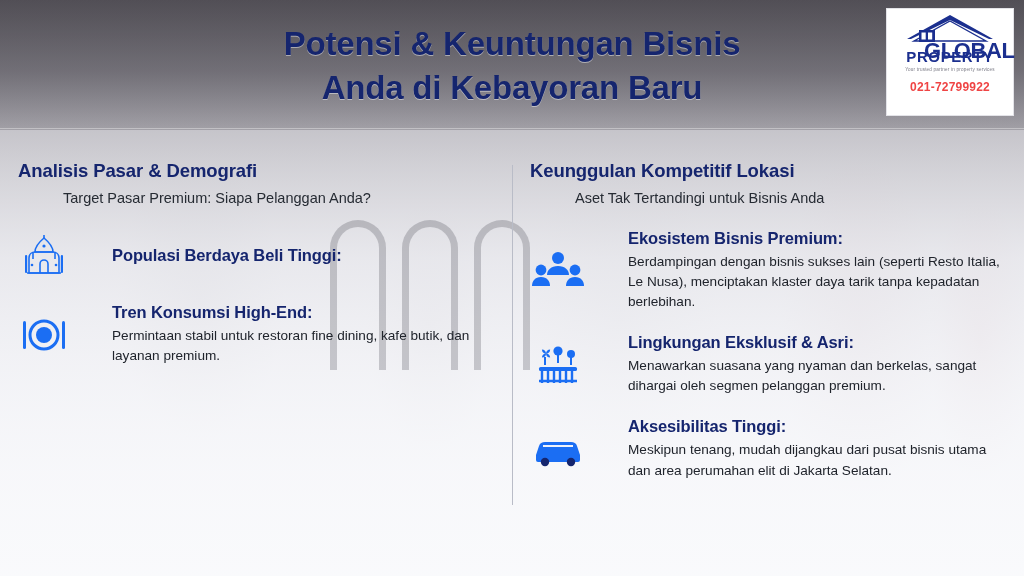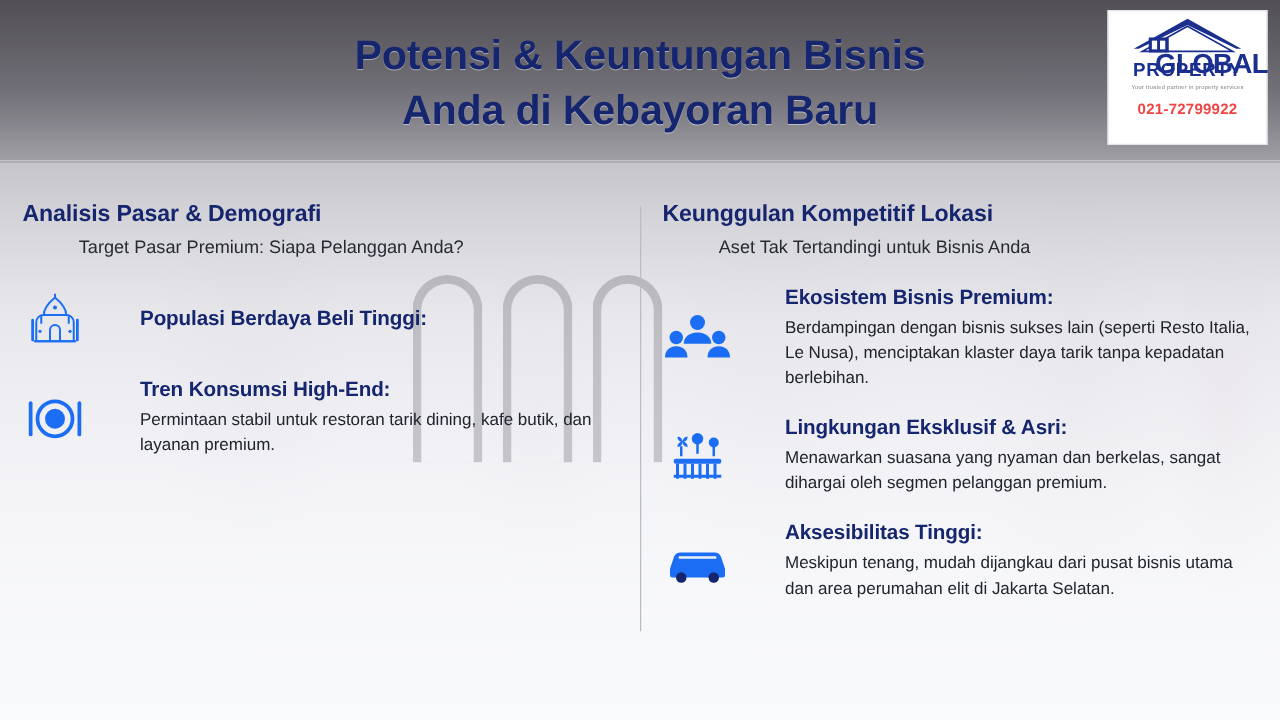--- a/index.html
+++ b/index.html
@@ -224,21 +224,21 @@
           <div class="item-icon">
             <svg width="44" height="44" viewBox="0 0 44 44">
               <circle cx="22" cy="22" r="14" fill="none" stroke="#1b6ef3" stroke-width="3"></circle>
               <circle cx="22" cy="22" r="8" fill="#1b6ef3"></circle>
               <rect x="1" y="8" width="3" height="28" rx="1.5" fill="#1b6ef3"></rect>
               <rect x="40" y="8" width="3" height="28" rx="1.5" fill="#1b6ef3"></rect>
             </svg>
           </div>
           <div class="item-body">
             <div class="item-title">Tren Konsumsi High-End:</div>
-            <div class="item-text">Permintaan stabil untuk restoran tarik dining, kafe butik, dan layanan premium.</div>
+            <div class="item-text">Permintaan stabil untuk restoran fine dining, kafe butik, dan layanan premium.</div>
           </div>
         </div>
 
       </div>
     </div>
 
     <div class="col col-right">
       <div class="col-head">Keunggulan Kompetitif Lokasi</div>
       <div class="col-sub">Aset Tak Tertandingi untuk Bisnis Anda</div>
 

